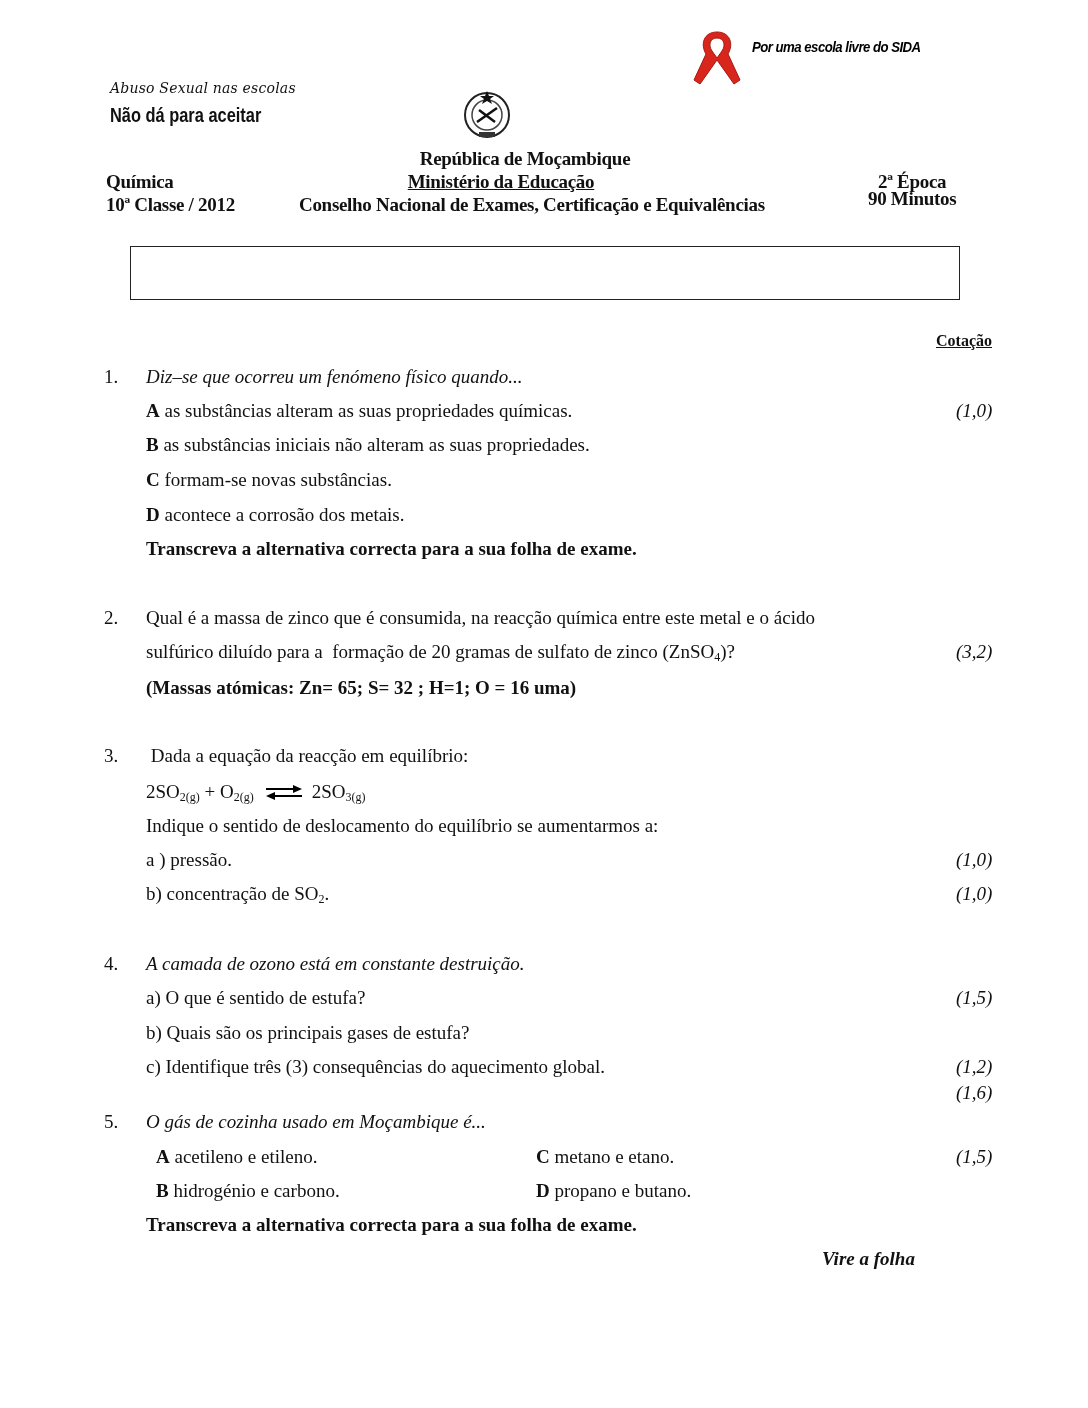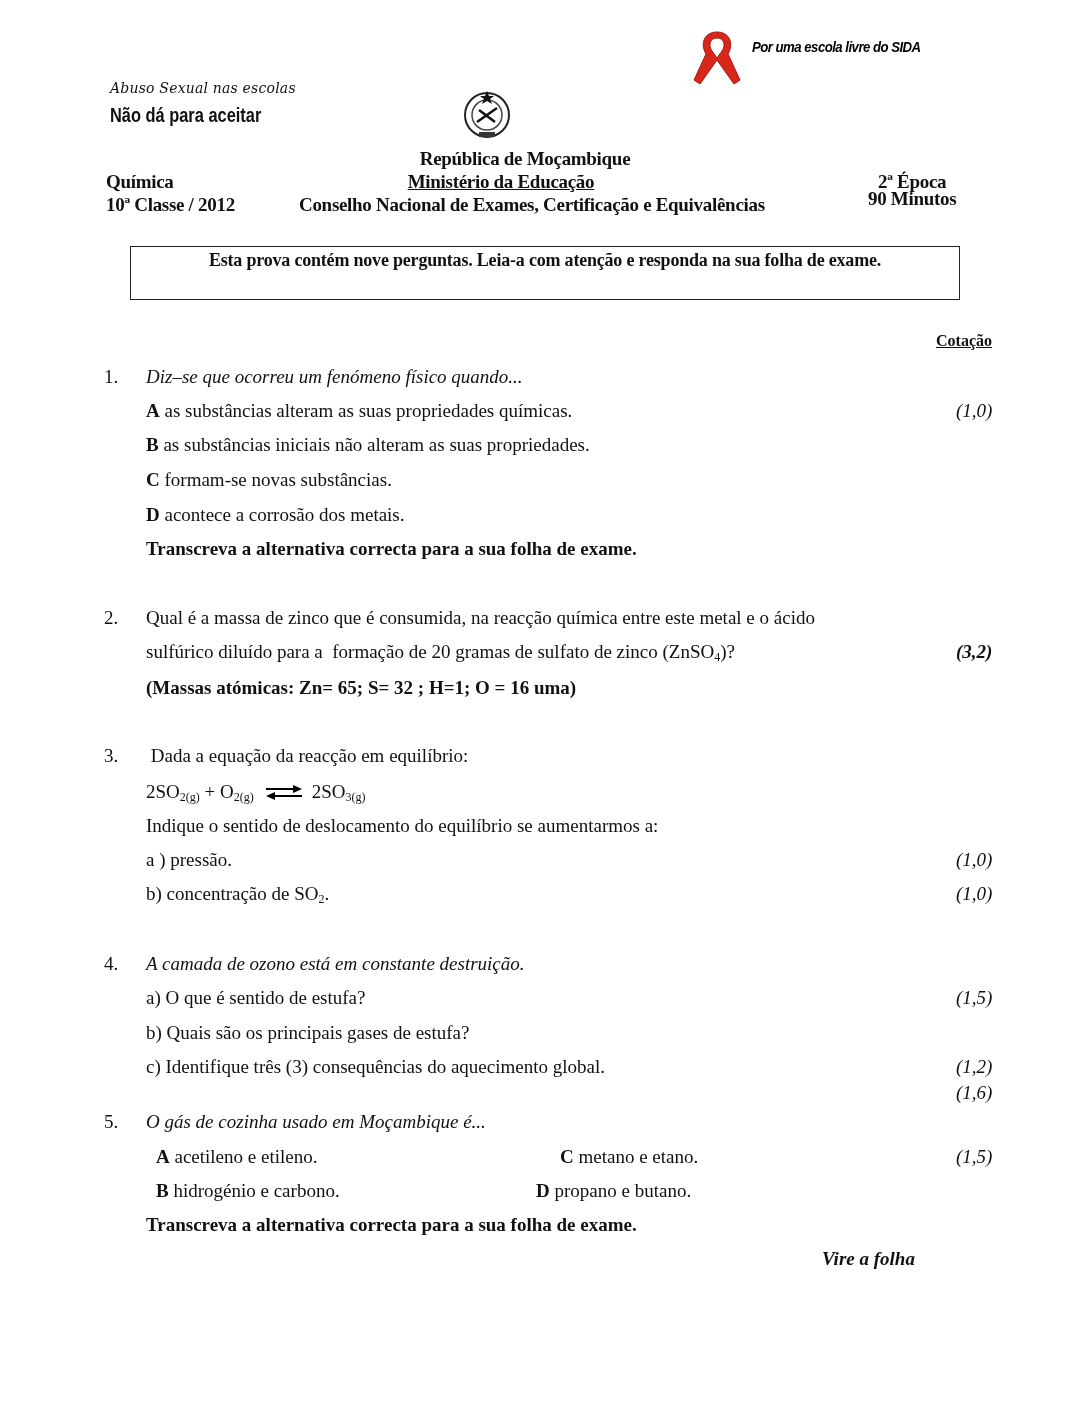--- a/index.html
+++ b/index.html
@@ -66,38 +66,37 @@
 
 <div class="abs hdr hc" style="top:148px;margin-left:32px;">República de Moçambique</div>
 <div class="abs hdr" style="left:106px; top:171px;">Química</div>
 <div class="abs hdr hc" style="top:171px; left:8px;text-decoration:underline;">Ministério da Educação</div>
 <div class="abs hdr" style="left:834px; top:171px;margin-left:44px;">2ª Época</div>
 <div class="abs hdr" style="left:106px; top:194px;">10ª Classe / 2012</div>
 <div class="abs hdr" style="left:299px; top:194px;">Conselho Nacional de Exames, Certificação e Equivalências</div>
 <div class="abs hdr" style="left:868px; top:188px;">90 Minutos</div>
 
 <div class="abs notice">
-  <div>Esta prova contém nove perguntas. Leia-a com atenção e responda na sua folha de exame.</div>
 </div>
 
 <div class="abs cotacao">Cotação</div>
 
 <div class="abs line num" style="top:366px;">1.</div>
 <div class="abs line ind it" style="top:366px;">Diz–se que ocorreu um fenómeno físico quando...</div>
 <div class="abs line ind" style="top:400px;"><span class="b">A</span> <span>as substâncias alteram as suas propriedades químicas.</span></div>
 <div class="abs score" style="top:400px;">(1,0)</div>
 <div class="abs line ind" style="top:434px;"><span class="b">B</span> <span>as substâncias iniciais não alteram as suas propriedades.</span></div>
 <div class="abs line ind" style="top:469px;"><span class="b">C</span> <span>formam-se novas substâncias.</span></div>
 <div class="abs line ind" style="top:504px;"><span class="b">D</span> <span>acontece a corrosão dos metais.</span></div>
 <div class="abs line ind b" style="top:538px;">Transcreva a alternativa correcta para a sua folha de exame.</div>
 
 <div class="abs line num" style="top:607px;">2.</div>
 <div class="abs line ind" style="top:607px;">Qual é a massa de zinco que é consumida, na reacção química entre este metal e o ácido</div>
 <div class="abs line ind" style="top:641px; white-space:pre;"><span>sulfúrico diluído para a  formação de 20 gramas de sulfato de zinco (ZnSO</span><sub>4</sub><span>)?</span></div>
-<div class="abs score" style="top:641px;font-weight:bold;">(3,2)</div>
+<div class="abs score" style="top:641px;">(3,2)</div>
 <div class="abs line ind b" style="top:677px;">(Massas atómicas: Zn= 65; S= 32 ; H=1; O = 16 uma)</div>
 
 <div class="abs line num" style="top:745px;">3.</div>
 <div class="abs line ind" style="top:745px; white-space:pre;"> Dada a equação da reacção em equilíbrio:</div>
 <div class="abs line ind" style="top:781px; white-space:pre;"><span>2SO</span><sub>2(g)</sub><span> + O</span><sub>2(g)</sub><svg class="eq-arrow" viewBox="0 0 40 16">
       <path d="M2 5 H32" stroke="#000" stroke-width="2"></path>
       <polygon points="38,5 29,1 29,9" fill="#000"></polygon>
       <path d="M8 12 H38" stroke="#000" stroke-width="2"></path>
       <polygon points="2,12 11,8 11,16" fill="#000"></polygon>
     </svg><span>2SO</span><sub>3(g)</sub></div>
@@ -112,19 +111,19 @@
 <div class="abs line ind" style="top:987px;">a) O que é sentido de estufa?</div>
 <div class="abs score" style="top:987px;">(1,5)</div>
 <div class="abs line ind" style="top:1022px;">b) Quais são os principais gases de estufa?</div>
 <div class="abs score" style="top:1082px;">(1,6)</div>
 <div class="abs line ind" style="top:1056px;text-align:right;">c) Identifique três (3) consequências do aquecimento global.</div>
 <div class="abs score" style="top:1056px;">(1,2)</div>
 
 <div class="abs line num" style="top:1111px;">5.</div>
 <div class="abs line ind it" style="top:1111px;">O gás de cozinha usado em Moçambique é...</div>
 <div class="abs line" style="left:156px; top:1146px;"><span class="b">A</span> <span>acetileno e etileno.</span></div>
-<div class="abs line" style="left:560px; top:1146px;"><span class="b">C</span> <span>metano e etano.</span></div>
+<div class="abs line" style="left:536px; top:1146px;"><span class="b">C</span> <span>metano e etano.</span></div>
 <div class="abs score" style="top:1146px;">(1,5)</div>
 <div class="abs line" style="left:156px; top:1180px;"><span class="b">B</span> <span>hidrogénio e carbono.</span></div>
 <div class="abs line" style="left:536px; top:1180px;"><span class="b">D</span> <span>propano e butano.</span></div>
 <div class="abs line ind b" style="top:1214px;">Transcreva a alternativa correcta para a sua folha de exame.</div>
 
 <div class="abs vire">Vire a folha</div>
 
 </body></html>

